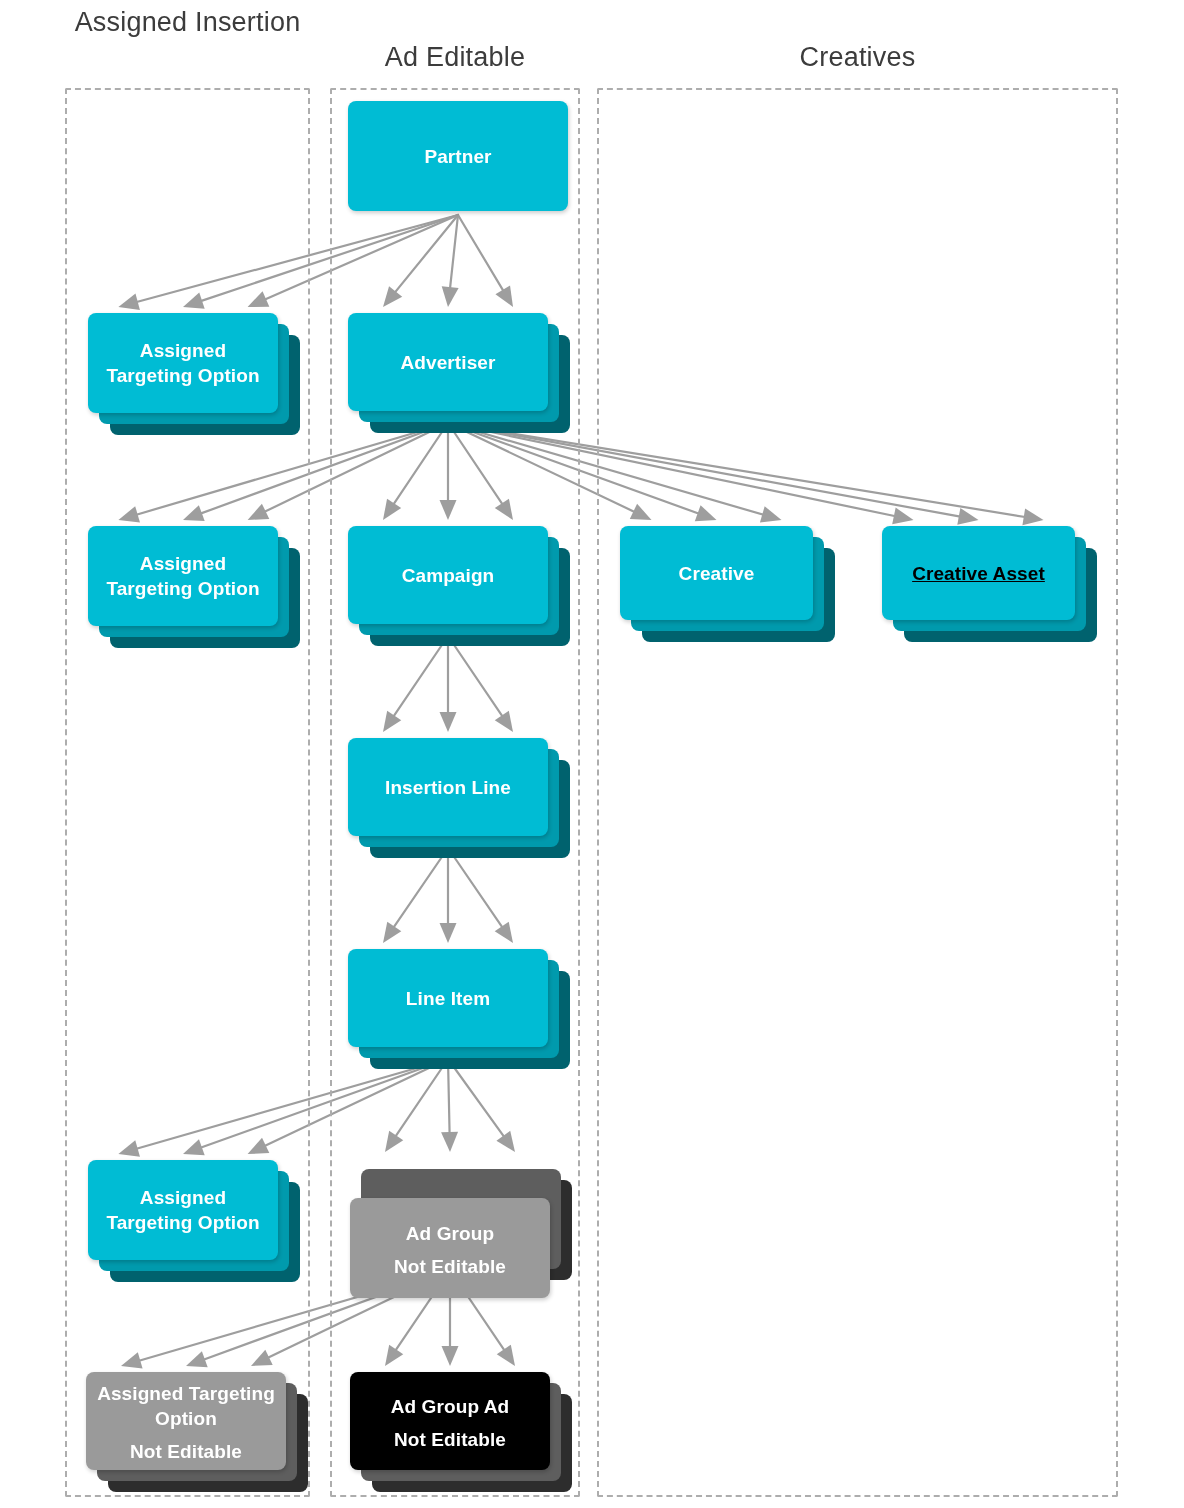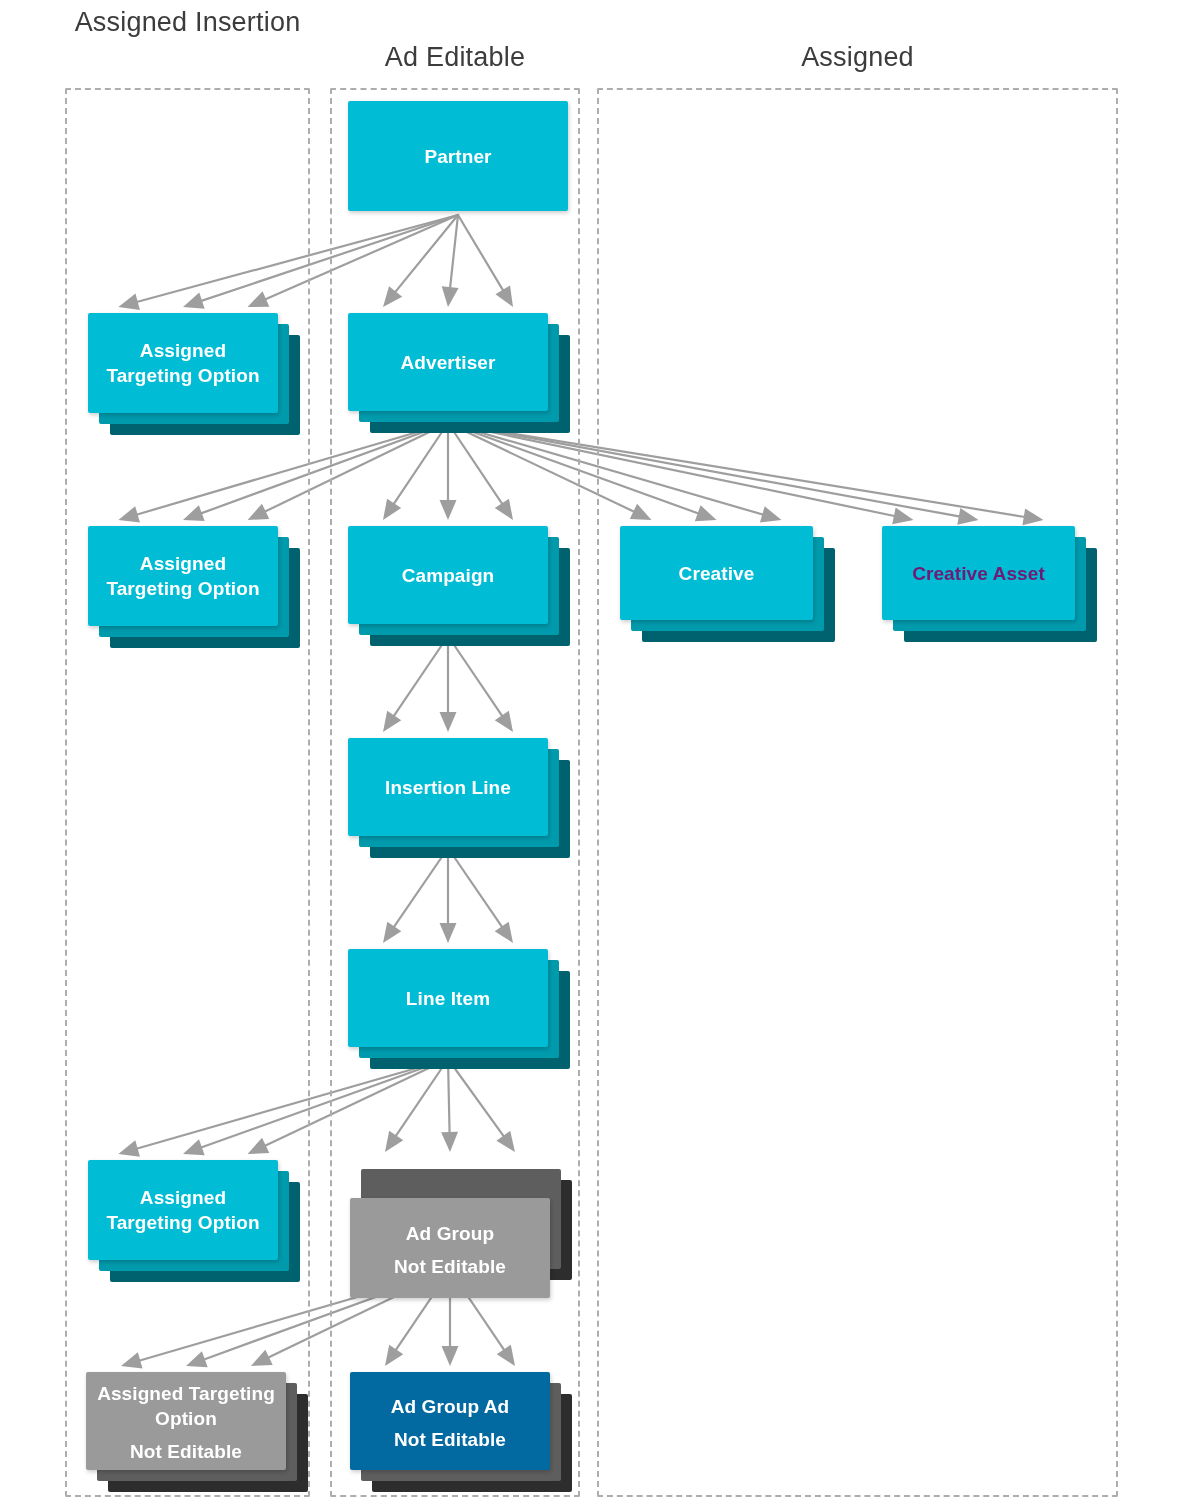--- a/index.html
+++ b/index.html
@@ -39,21 +39,21 @@
     letter-spacing: 0.2px;
   }
   .node {
     position: absolute;
     box-sizing: border-box;
   }
   .card {
     position: absolute;
     left: 0;
     top: 0;
-    border-radius: 2px;
+    border-radius: 8px;
     box-sizing: border-box;
     display: flex;
     flex-direction: column;
     align-items: center;
     justify-content: center;
   }
   .stack-b {
     z-index: 1;
   }
   .stack-a {
@@ -228,21 +228,21 @@
         <polygon points="450,1366 441.5,1346 458.5,1346" fill="#9e9e9e"></polygon>
       </g>
       <g>
         <line x1="450" y1="1270" x2="505.4688240374274" y2="1351.923186270662" stroke="#9e9e9e" stroke-width="2.2" stroke-linecap="round"></line>
         <polygon points="515,1366 496.7484449440691,1354.2046306526533 510.8252586734071,1344.673454690081" fill="#9e9e9e"></polygon>
       </g>
     </svg>
   <div id="lane-titles">
       <div class="lane-title" style="left: 65px; top: 5px; width: 245px; color: rgb(60, 60, 60);">Assigned Insertion</div>
       <div class="lane-title" style="left: 330px; top: 40px; width: 250px; color: rgb(60, 60, 60);">Ad Editable</div>
-      <div class="lane-title" style="left: 597px; top: 40px; width: 521px; color: rgb(60, 60, 60);">Assigned</div>
+      <div class="lane-title" style="left: 597px; top: 40px; width: 521px; color: rgb(60, 60, 60);">Creatives</div>
     </div>
   <div id="lanes">
       <div class="lane" style="left: 65px; top: 88px; width: 245px; height: 1409px; border-color: rgb(173, 173, 173);"></div>
       <div class="lane" style="left: 330px; top: 88px; width: 250px; height: 1409px; border-color: rgb(173, 173, 173);"></div>
       <div class="lane" style="left: 597px; top: 88px; width: 521px; height: 1409px; border-color: rgb(173, 173, 173);"></div>
     </div>
   <div id="nodes">
       <div class="node" style="left: 348px; top: 101px; width: 242px; height: 132px;">
         <div class="card card-top" style="left: 0px; top: 0px; width: 220px; height: 110px; background: rgb(0, 188, 212);">
           <div class="node-label" style="color: rgb(255, 255, 255);">Partner</div>
@@ -280,21 +280,21 @@
         <div class="card stack-b" style="left: 22px; top: 22px; width: 193px; height: 94px; background: rgb(0, 98, 110);"></div>
         <div class="card stack-a" style="left: 11px; top: 11px; width: 193px; height: 94px; background: rgb(0, 154, 173);"></div>
         <div class="card card-top" style="left: 0px; top: 0px; width: 193px; height: 94px; background: rgb(0, 188, 212);">
           <div class="node-label" style="color: rgb(255, 255, 255);">Creative</div>
         </div>
       </div>
       <div class="node" style="left: 882px; top: 526px; width: 215px; height: 116px;">
         <div class="card stack-b" style="left: 22px; top: 22px; width: 193px; height: 94px; background: rgb(0, 98, 110);"></div>
         <div class="card stack-a" style="left: 11px; top: 11px; width: 193px; height: 94px; background: rgb(0, 154, 173);"></div>
         <div class="card card-top" style="left: 0px; top: 0px; width: 193px; height: 94px; background: rgb(0, 188, 212);">
-          <div class="node-label" style="color: #701a75;">Creative Asset</div>
+          <div class="node-label" style="color: #000000; text-decoration: underline;">Creative Asset</div>
         </div>
       </div>
       <div class="node" style="left: 348px; top: 738px; width: 222px; height: 120px;">
         <div class="card stack-b" style="left: 22px; top: 22px; width: 200px; height: 98px; background: rgb(0, 98, 110);"></div>
         <div class="card stack-a" style="left: 11px; top: 11px; width: 200px; height: 98px; background: rgb(0, 154, 173);"></div>
         <div class="card card-top" style="left: 0px; top: 0px; width: 200px; height: 98px; background: rgb(0, 188, 212);">
           <div class="node-label" style="color: rgb(255, 255, 255);">Insertion Line</div>
         </div>
       </div>
       <div class="node" style="left: 348px; top: 949px; width: 222px; height: 120px;">
@@ -323,19 +323,19 @@
         <div class="card stack-b" style="left: 22px; top: 22px; width: 200px; height: 98px; background: rgb(45, 45, 45);"></div>
         <div class="card stack-a" style="left: 11px; top: 11px; width: 200px; height: 98px; background: rgb(94, 94, 94);"></div>
         <div class="card card-top" style="left: 0px; top: 0px; width: 200px; height: 98px; background: rgb(154, 154, 154);">
           <div class="node-label" style="color: rgb(255, 255, 255);">Assigned Targeting Option</div>
           <div class="node-sub" style="color: rgb(255, 255, 255);">Not Editable</div>
         </div>
       </div>
       <div class="node" style="left: 350px; top: 1372px; width: 222px; height: 120px;">
         <div class="card stack-b" style="left: 22px; top: 22px; width: 200px; height: 98px; background: rgb(45, 45, 45);"></div>
         <div class="card stack-a" style="left: 11px; top: 11px; width: 200px; height: 98px; background: rgb(94, 94, 94);"></div>
-        <div class="card card-top" style="left: 0px; top: 0px; width: 200px; height: 98px; background: #0369a1;">
+        <div class="card card-top" style="left: 0px; top: 0px; width: 200px; height: 98px; background: #000000;">
           <div class="node-label" style="color: rgb(255, 255, 255);">Ad Group Ad</div>
           <div class="node-sub" style="color: rgb(255, 255, 255);">Not Editable</div>
         </div>
       </div>
     </div>
 </div>
 
 </body></html>

